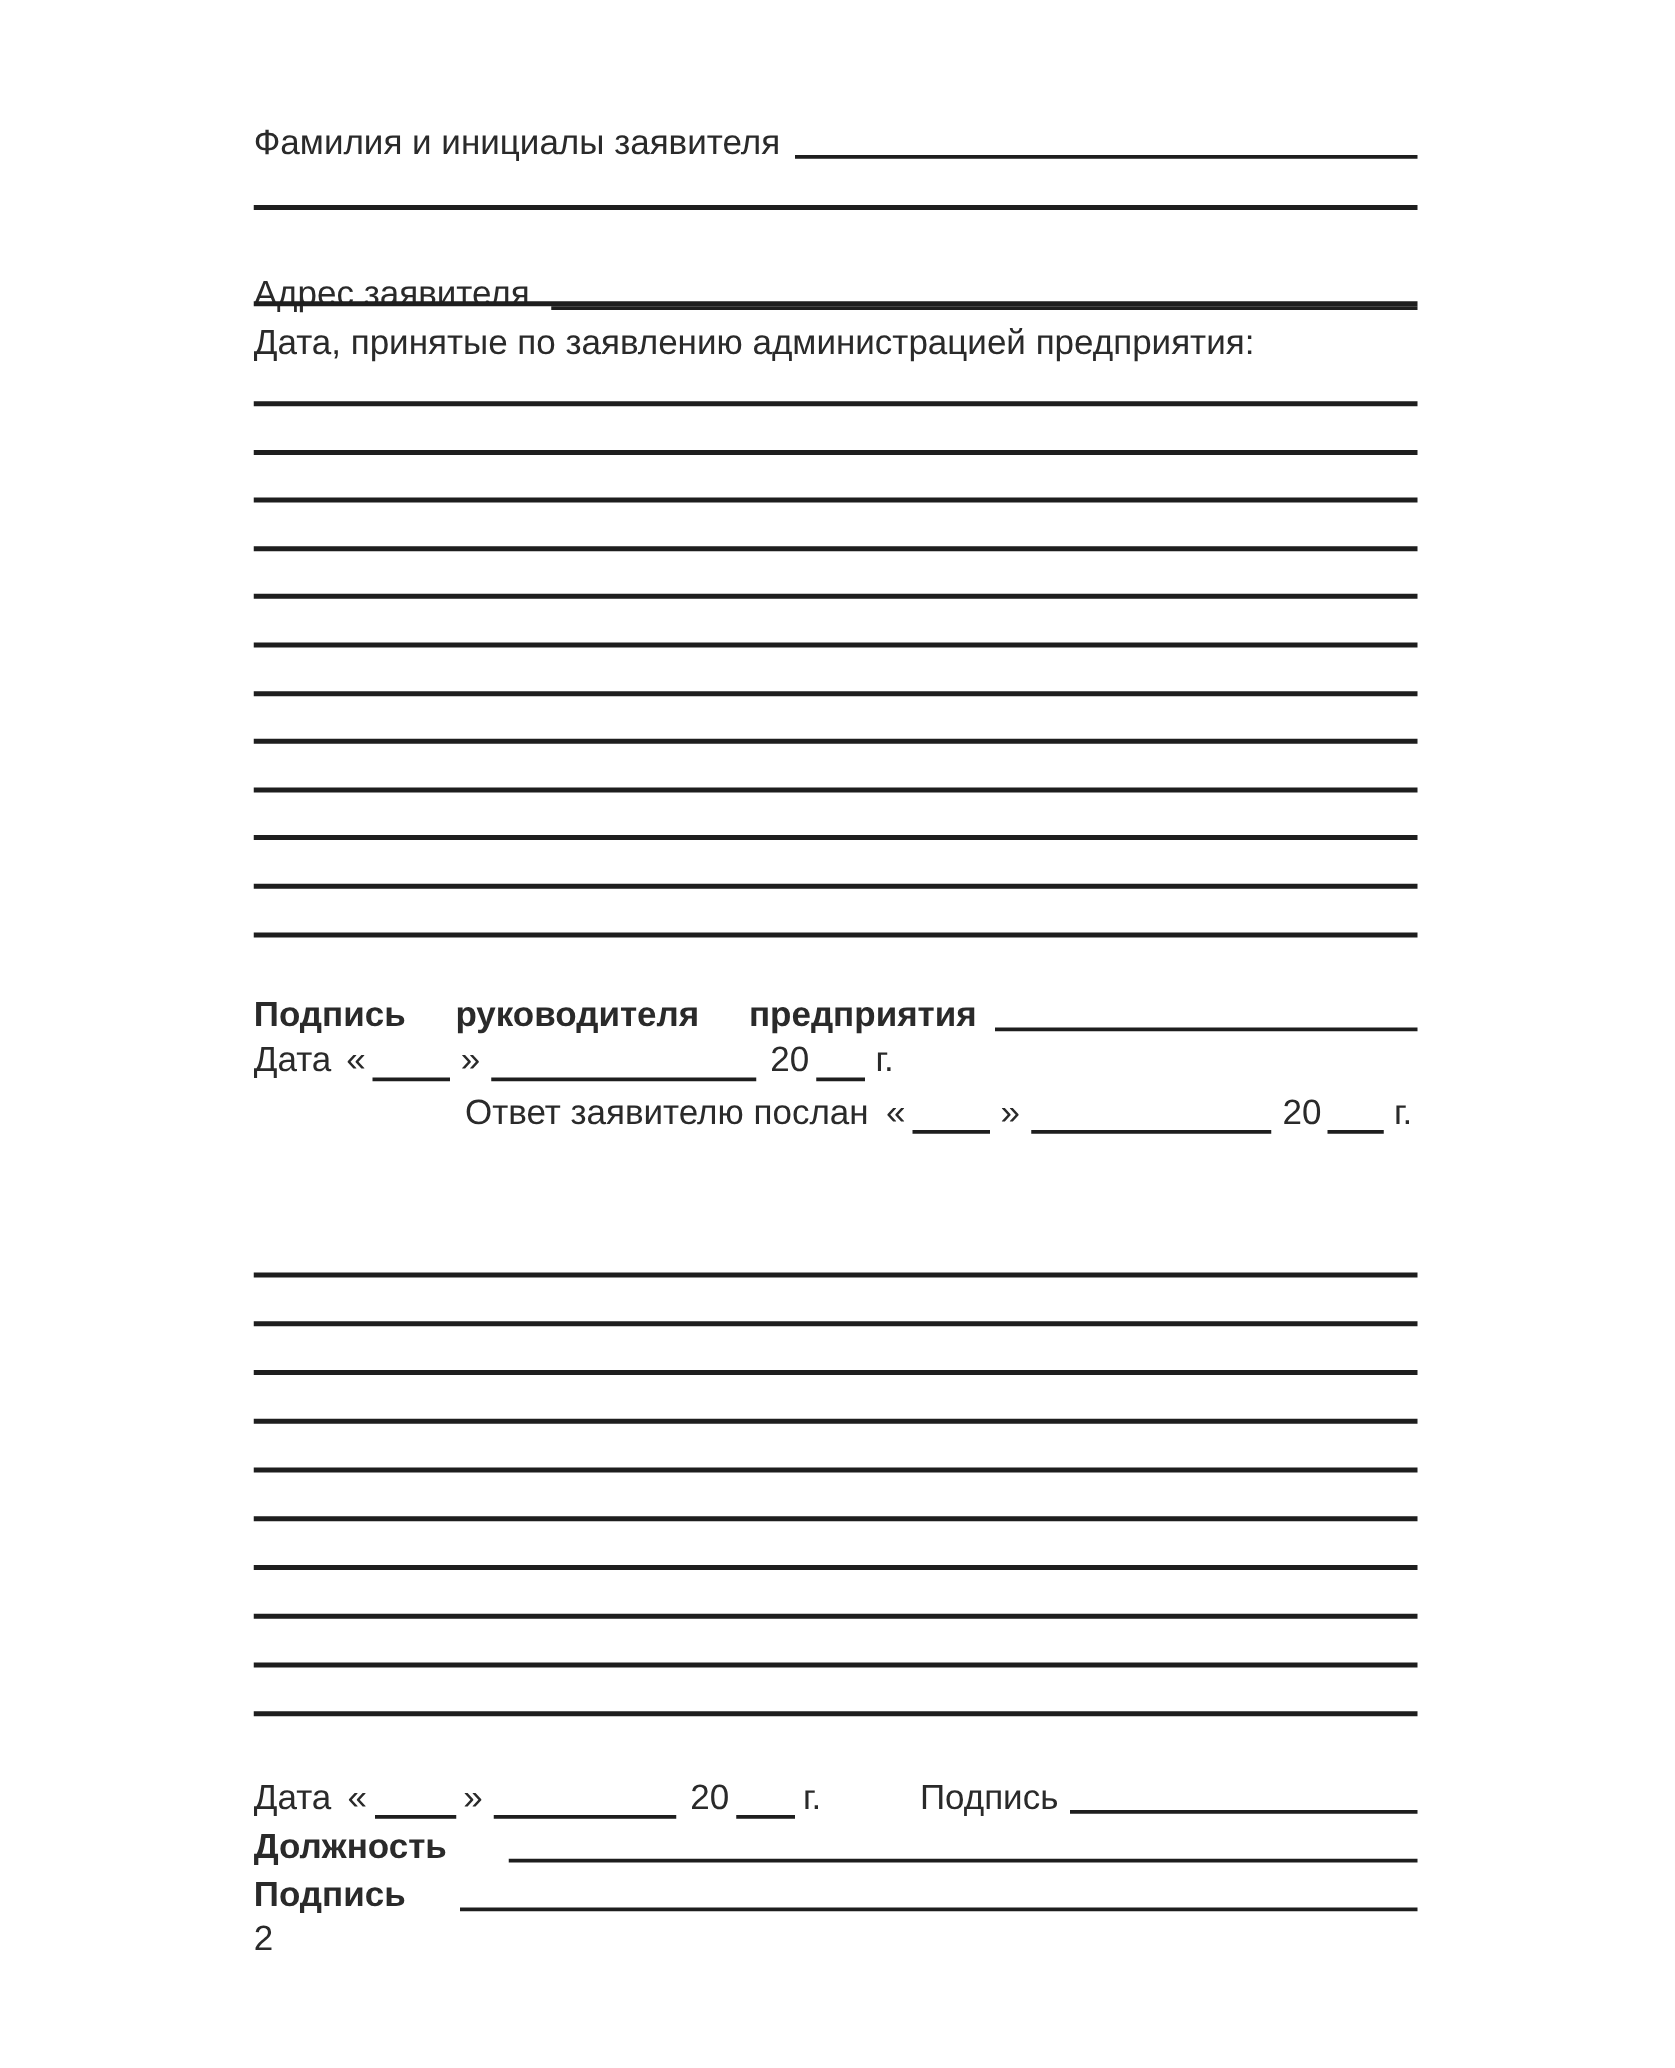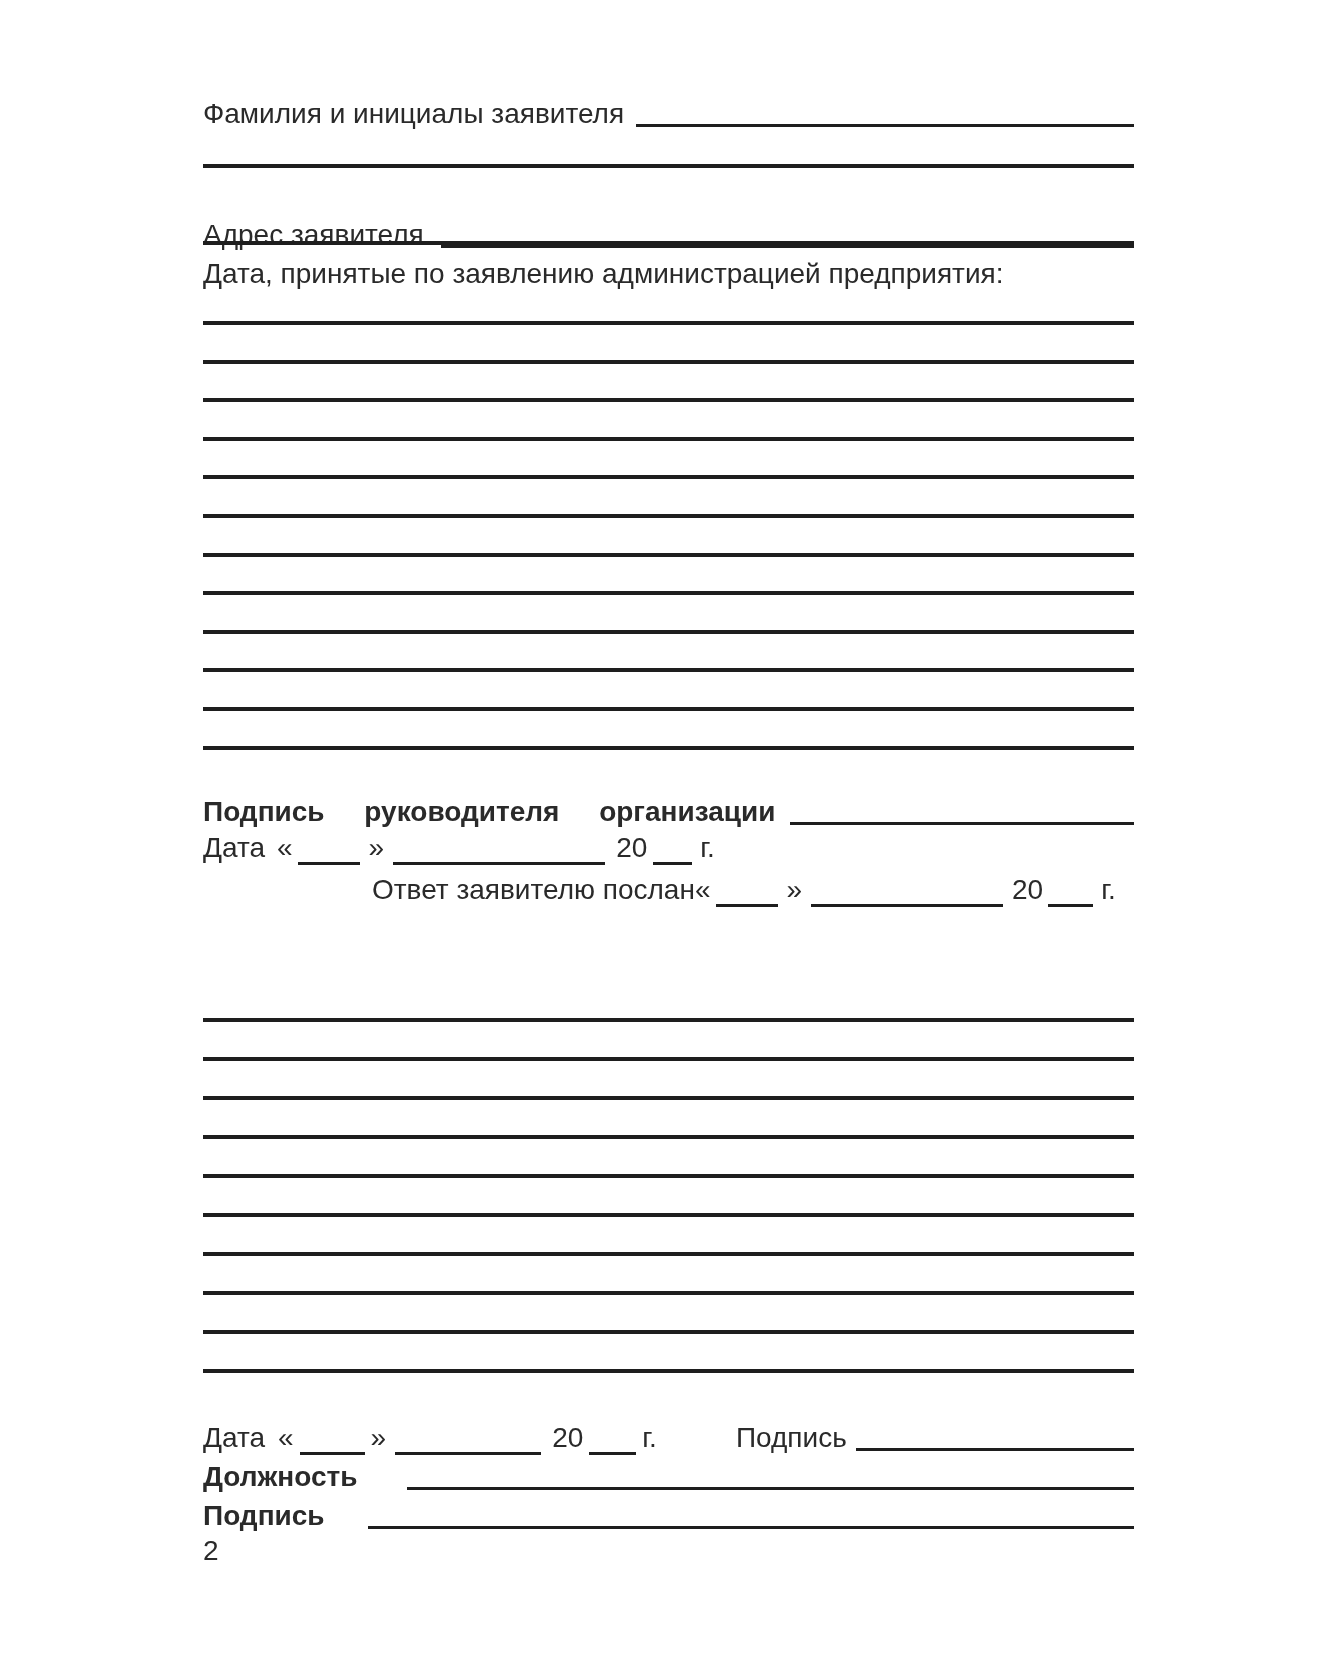--- a/index.html
+++ b/index.html
@@ -61,37 +61,37 @@
       <div class="rline"></div>
       <div class="rline"></div>
       <div class="rline"></div>
       <div class="rline"></div>
       <div class="rline"></div>
       <div class="rline"></div>
       <div class="rline"></div>
     </div>
 
   <div class="row" style="top:795px;">
-    <span class="tok b ws-wide">Подпись руководителя организации</span>
+    <span class="tok b ws-wide">Подпись руководителя предприятия</span>
     <div class="fill" style="margin-left:15px;"></div>
   </div>
 
   <div class="row" style="top:831px;">
     <span class="tok" style="margin-right:12px;">Дата</span>
     <span class="tok" style="margin-right:5px;">«</span>
     <span class="blank" style="width:62px;margin-right:9px;"></span>
     <span class="tok" style="margin-right:9px;">»</span>
     <span class="blank" style="width:212px;margin-right:11px;"></span>
     <span class="tok" style="margin-right:6px;">20</span>
     <span class="blank" style="width:39px;margin-right:8px;"></span>
     <span class="tok">г.</span>
   </div>
 
   <div class="row" style="top:873px;padding-left:169px;">
-    <span class="tok" style="">Ответ заявителю послан</span>
+    <span class="tok" style="margin-right:14px;">Ответ заявителю послан</span>
     <span class="tok" style="margin-right:6px;">«</span>
     <span class="blank" style="width:62px;margin-right:8px;"></span>
     <span class="tok" style="margin-right:9px;">»</span>
     <span class="blank" style="width:192px;margin-right:9px;"></span>
     <span class="tok" style="margin-right:5px;">20</span>
     <span class="blank" style="width:45px;margin-right:8px;"></span>
     <span class="tok">г.</span>
   </div>
 
 

